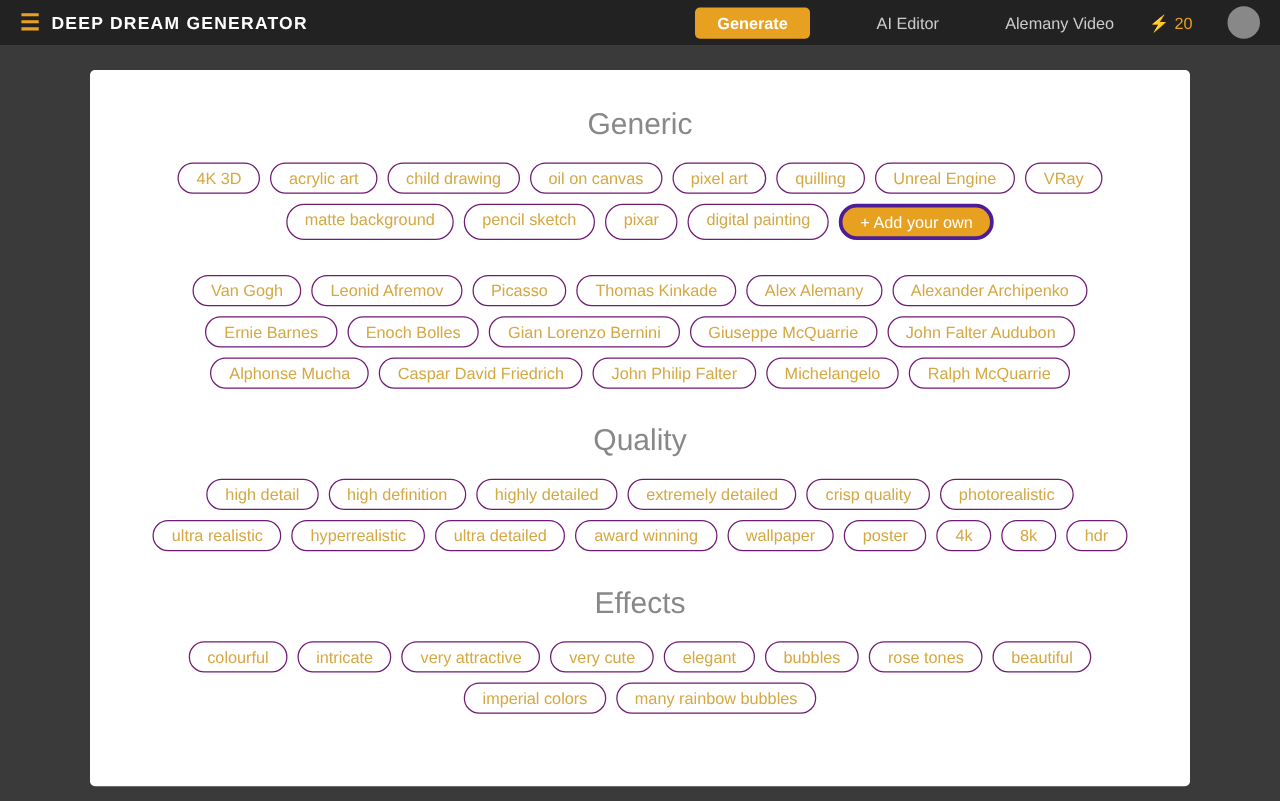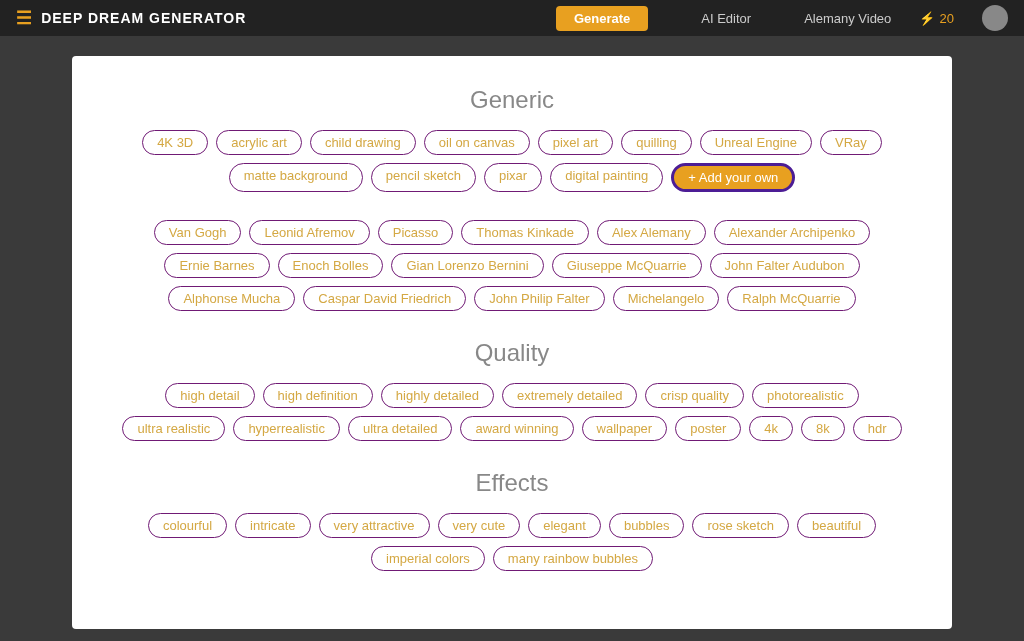--- a/index.html
+++ b/index.html
@@ -212,20 +212,20 @@
       </div>
       <div class="section">
         <div class="section-title">Effects</div>
         <div class="tags">
           <span class="tag">colourful</span>
           <span class="tag">intricate</span>
           <span class="tag">very attractive</span>
           <span class="tag">very cute</span>
           <span class="tag">elegant</span>
           <span class="tag">bubbles</span>
-          <span class="tag">rose sketch</span>
+          <span class="tag">rose tones</span>
           <span class="tag">beautiful</span>
           <span class="tag">imperial colors</span>
           <span class="tag">many rainbow bubbles</span>
         </div>
       </div>
     </div>
 </div>
 
 </body></html>

